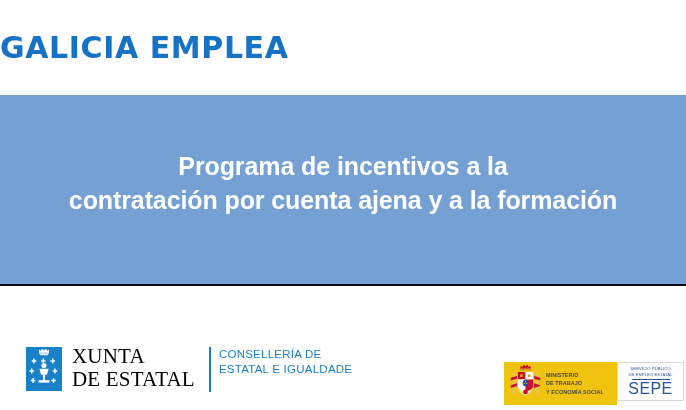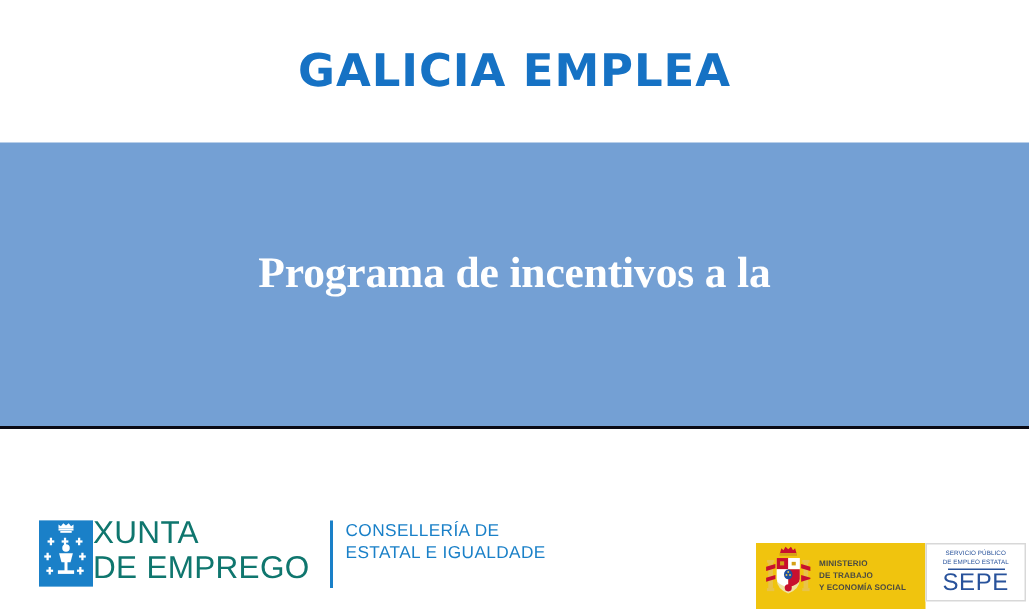--- a/index.html
+++ b/index.html
@@ -19,21 +19,20 @@
   
   .title-area {
     position: absolute;
     top: 0;
     left: 0;
     width: 686px;
     height: 95px;
     background: #ffffff;
     display: flex;
     align-items: center;
-    justify-content: center;
   }
   .main-title {
     font-family: "DejaVu Sans", sans-serif;
     font-size: 30px;
     font-weight: bold;
     letter-spacing: 0.6px;
     color: #1672C4;
     white-space: nowrap;
   }
 
@@ -48,22 +47,22 @@
     display: flex;
     align-items: center;
     justify-content: center;
   }
   .banner-inner {
     width: 100%;
     text-align: center;
     padding-bottom: 14px;
   }
   .banner-line {
-    font-family: Liberation Serif, serif;
-    font-size: 29px;
+    font-family: Liberation Sans, sans-serif;
+    font-size: 25px;
     font-weight: bold;
     color: #ffffff;
     line-height: 1.36;
     letter-spacing: -0.1px;
     white-space: nowrap;
   }
   .banner-rule {
     position: absolute;
     top: 284px;
     left: 0;
@@ -92,22 +91,23 @@
   }
   .xunta-emblem {
     width: 36px;
     height: 44px;
     background: #1a80c8;
     position: relative;
     flex: none;
     margin-top: 1px;
   }
   .xunta-wordmark {
-    color: #0f766e;
-    font-family: Liberation Sans, sans-serif;
+    margin-left: 10px;
+    color: #000000;
+    font-family: Liberation Serif, serif;
     font-size: 21px;
     line-height: 1.08;
     font-weight: 400;
     letter-spacing: 0.2px;
     white-space: nowrap;
     margin-top: -1px;
   }
   .xunta-divider {
     width: 2px;
     height: 45px;
@@ -192,20 +192,21 @@
 </head>
 <body>
 
 <div class="title-area">
   <div class="main-title">GALICIA EMPLEA</div>
 </div>
 
 <div class="banner">
   <div class="banner-inner">
     <div class="banner-line">Programa de incentivos a la</div>
+    <div class="banner-line">contratación por cuenta ajena y a la formación</div>
   </div>
 </div>
 <div class="banner-rule"></div>
 
 <div class="footer">
 
   <div class="xunta-logo">
 
     <div class="xunta-emblem">
       <svg viewBox="0 0 36 44" width="36" height="44" aria-hidden="true">
@@ -255,21 +256,21 @@
           <circle cx="18" cy="18.4" r="2.5"></circle>
           <path d="M13.4 21.8 L22.6 21.8 L21 27.8 L15 27.8 Z"></path>
           <rect x="17" y="27.6" width="2" height="6"></rect>
           <rect x="12.6" y="33.2" width="10.8" height="2.4"></rect>
         </g>
       </svg>
     </div>
 
     <div class="xunta-wordmark">
       <div>XUNTA</div>
-      <div>DE EMPREGO</div>
+      <div>DE ESTATAL</div>
     </div>
 
     <div class="xunta-divider"></div>
 
     <div class="conselleria">
       <div>CONSELLERÍA DE</div>
       <div>ESTATAL E IGUALDADE</div>
     </div>
   </div>
 

